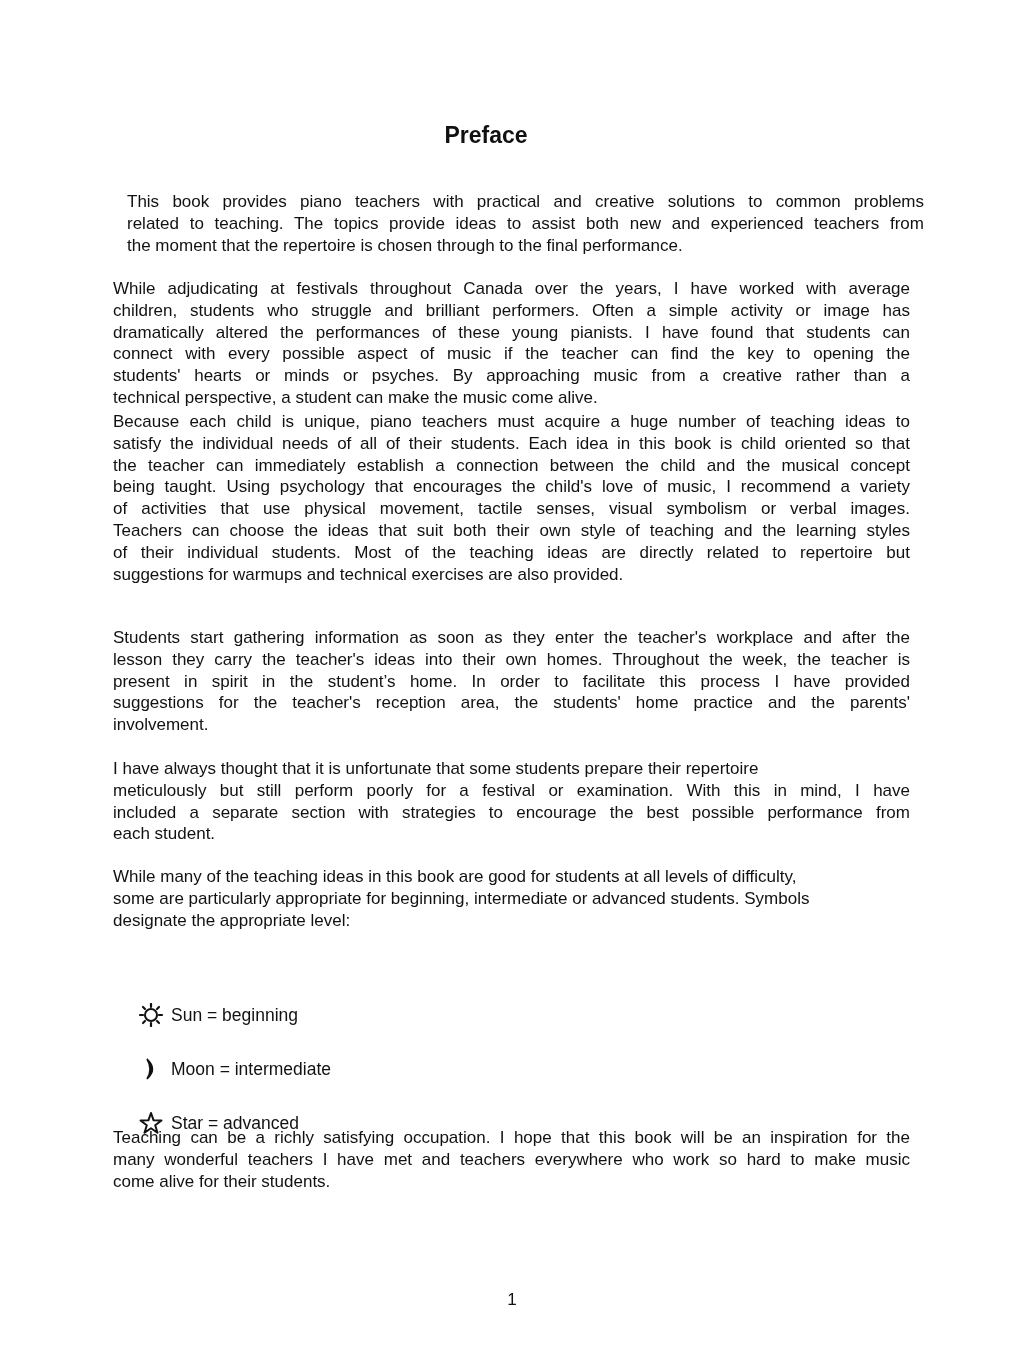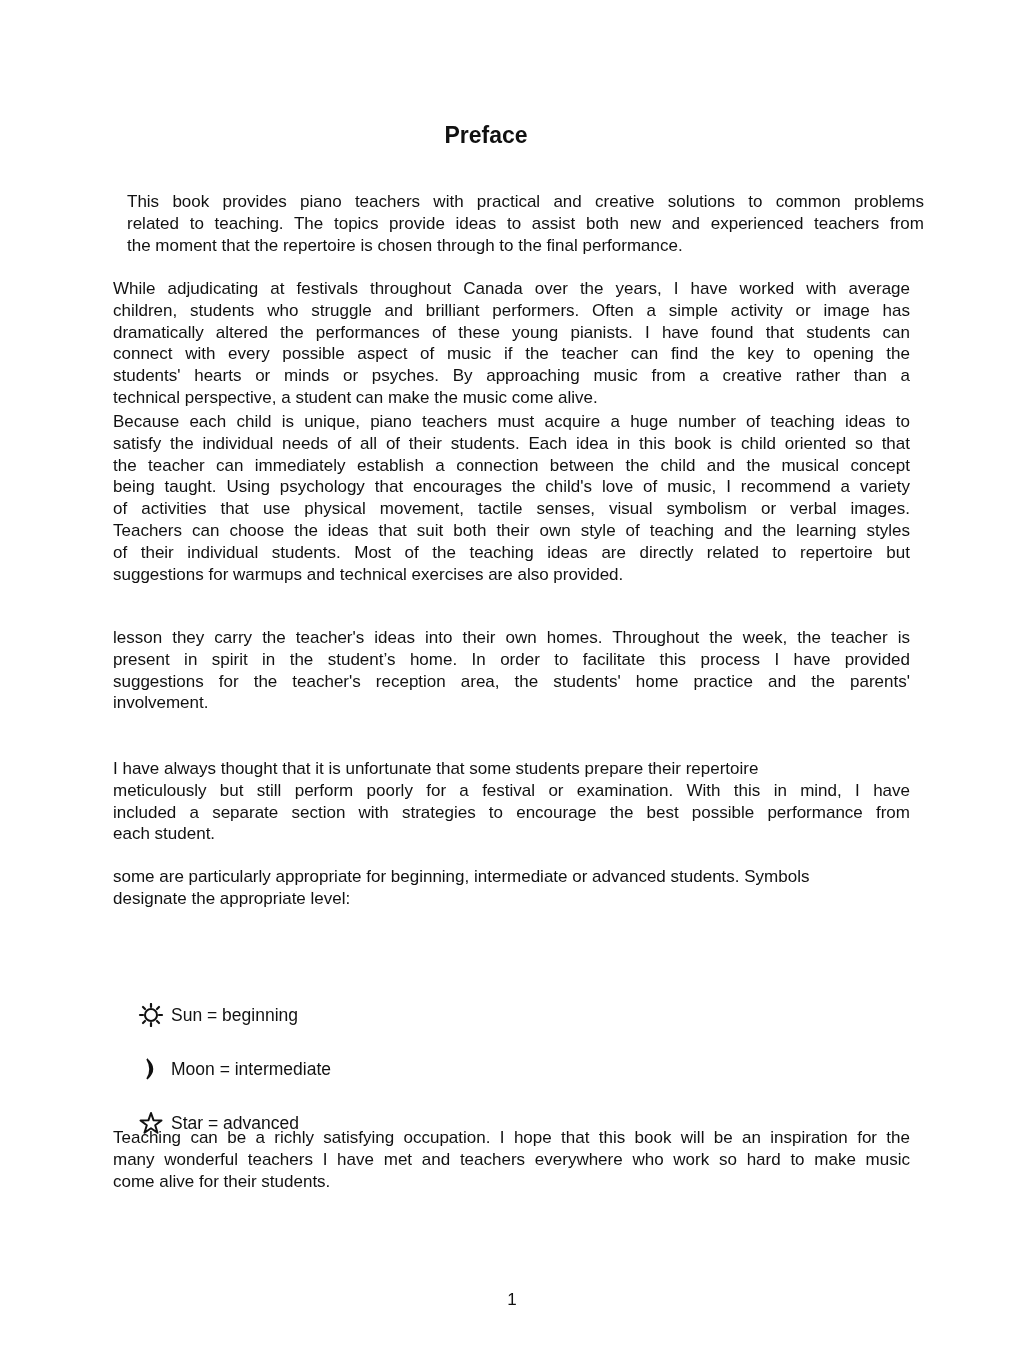--- a/index.html
+++ b/index.html
@@ -43,34 +43,36 @@
     <span class="line">satisfy the individual needs of all of their students. Each idea in this book is child oriented so that</span>
     <span class="line">the teacher can immediately establish a connection between the child and the musical concept</span>
     <span class="line">being taught. Using psychology that encourages the child's love of music, I recommend a variety</span>
     <span class="line">of activities that use physical movement, tactile senses, visual symbolism or verbal images.</span>
     <span class="line">Teachers can choose the ideas that suit both their own style of teaching and the learning styles</span>
     <span class="line">of their individual students. Most of the teaching ideas are directly related to repertoire but</span>
     <span class="line last">suggestions for warmups and technical exercises are also provided.</span>
   </div>
 
   <div class="para p4">
+    <span class="line">Students start gathering information as soon as they enter the teacher's workplace and after the</span>
     <span class="line">lesson they carry the teacher's ideas into their own homes. Throughout the week, the teacher is</span>
     <span class="line">present in spirit in the student’s home. In order to facilitate this process I have provided</span>
     <span class="line">suggestions for the teacher's reception area, the students' home practice and the parents'</span>
     <span class="line last">involvement.</span>
   </div>
 
   <div class="para p5">
     <span class="line last">I have always thought that it is unfortunate that some students prepare their repertoire</span>
     <span class="line">meticulously but still perform poorly for a festival or examination. With this in mind, I have</span>
     <span class="line">included a separate section with strategies to encourage the best possible performance from</span>
     <span class="line last">each student.</span>
   </div>
 
   <div class="para p6">
+    <span class="line last">While many of the teaching ideas in this book are good for students at all levels of difficulty,</span>
     <span class="line last">some are particularly appropriate for beginning, intermediate or advanced students. Symbols</span>
     <span class="line last">designate the appropriate level:</span>
   </div>
 
   <div class="levels">
     <div class="level">
       <svg viewBox="0 0 26 24">
         <circle cx="13" cy="12" r="6" fill="none" stroke="#111" stroke-width="2"></circle>
         <g stroke="#111" stroke-width="2.2" stroke-linecap="round">
           <line x1="13" y1="1" x2="13" y2="4"></line>

